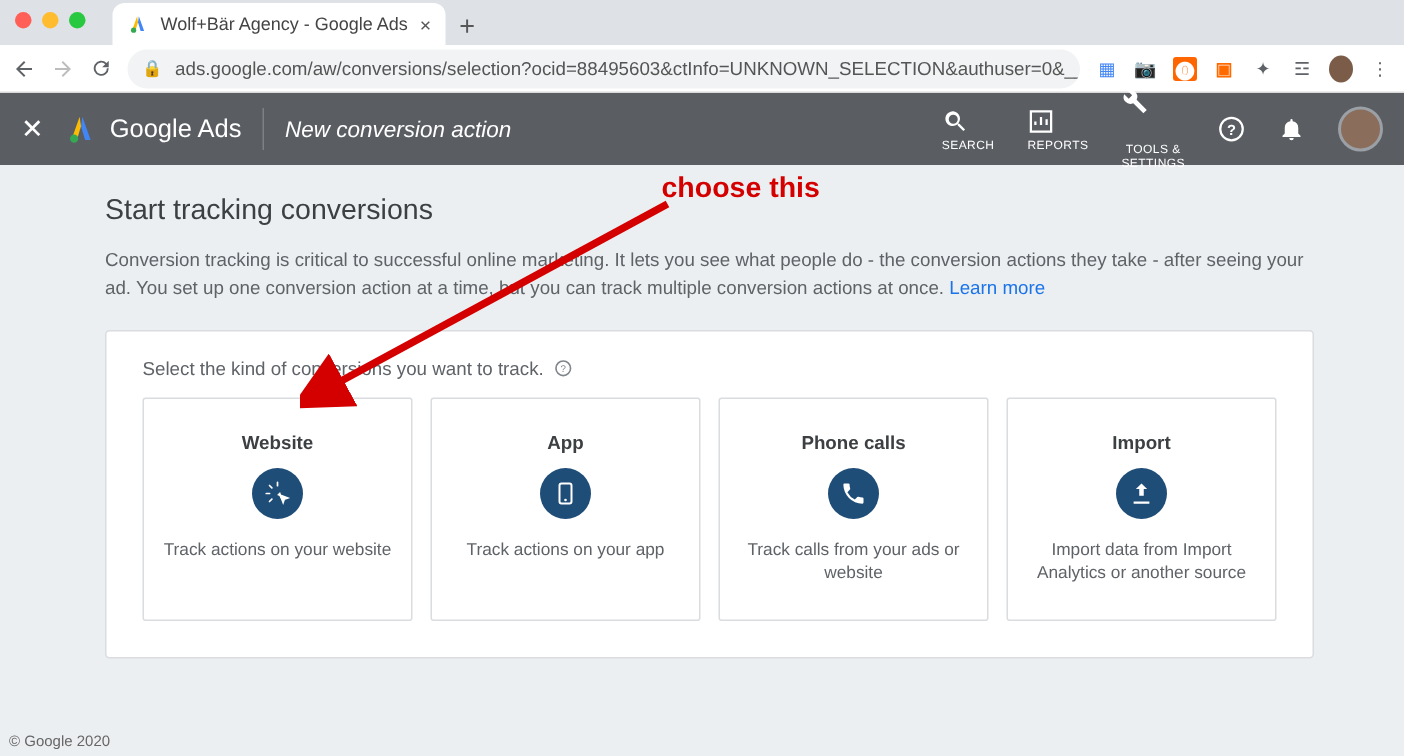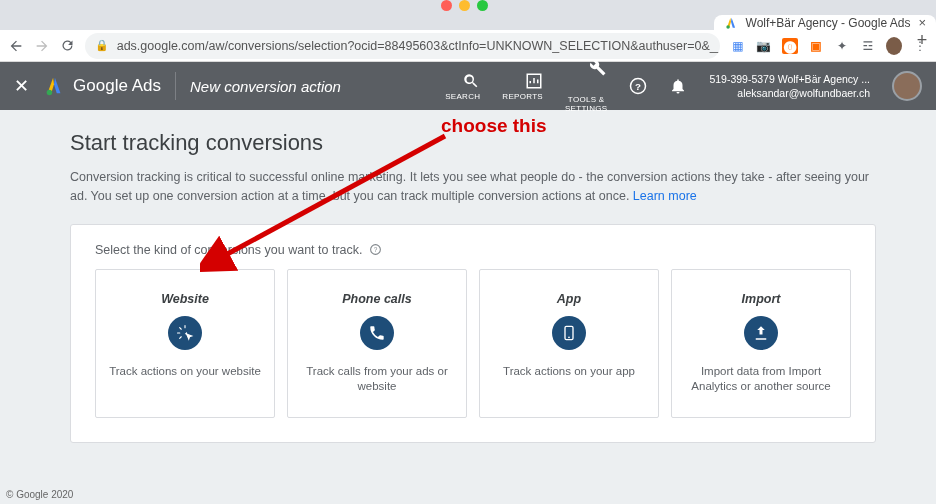--- a/index.html
+++ b/index.html
@@ -1,20 +1,20 @@
 <!DOCTYPE html>
 <html><head>
 <meta charset="utf-8">
 <style>
   * { box-sizing: border-box; margin: 0; padding: 0; font-family: Arial, Roboto, sans-serif; }
   body { background: #eceff1; width: 936px; height: 504px; overflow: hidden; position: relative; }
 
   
   .chrome { background: #fff; }
-  .chrome-top { height: 30px; background: #dee1e6; display: flex; align-items: flex-end; padding-left: 10px; flex-direction: column; }
+  .chrome-top { height: 30px; background: #dee1e6; display: flex; align-items: flex-end; padding-left: 10px; }
   .traffic { display: flex; gap: 7px; align-self: center; margin-right: 18px; padding-bottom: 4px;}
   .dot { width: 11px; height: 11px; border-radius: 50%; }
   .dot.r{background:#ff5f57;} .dot.y{background:#febc2e;} .dot.g{background:#28c840;}
   .tab { background:#fff; height:28px; border-radius:8px 8px 0 0; display:flex; align-items:center; padding:0 10px; gap:8px; font-size:12px; color:#444; min-width:170px; }
   .tab .fav { width:14px;height:14px; }
   .tab .close{ font-size:13px; color:#555; margin-left:auto; }
   .newtab { width:28px; text-align:center; font-size:18px; color:#575757; padding-bottom:2px;}
   .chrome-bar { height:32px; background:#fff; border-bottom:1px solid #d9d9d9; display:flex; align-items:center; padding:0 8px; gap:10px; }
   .nav-icn { color:#5f6368; font-size:15px; display:flex; }
   .nav-icn.dis{color:#b9b9b9;}
@@ -24,35 +24,35 @@
   .ext .ei{width:16px;height:16px;display:flex;align-items:center;justify-content:center;font-size:12px;}
 
   
   .gads-bar { background:#5a5e63; height:48px; display:flex; align-items:center; color:#fff; padding:0 14px; gap:14px; }
   .gads-close{font-size:18px;font-weight:100;}
   .gads-logo{display:flex;align-items:center;gap:8px;}
   .gads-brand{font-size:17px;}
   .vdiv{width:1px;height:28px;background:#7d8085;}
   .gads-title{font-size:15px;font-style:italic;}
   .gads-actions{margin-left:auto;display:flex;align-items:center;gap:22px;}
-  .gact{display:flex;flex-direction:column;align-items:flex-end;gap:2px;font-size:8px;letter-spacing:.3px;}
+  .gact{display:flex;flex-direction:column;align-items:flex-start;gap:2px;font-size:8px;letter-spacing:.3px;}
   .gact svg,.gact .ic{width:18px;height:18px;}
   .acct{font-size:10.5px;text-align:right;line-height:1.35;}
   .avatar{width:30px;height:30px;border-radius:50%;background:#8a6d5a;border:2px solid #9aa0a6;}
 
   
   .page{padding:20px 60px 0 70px;}
-  .h1{font-size:22px;color:#3c4043;font-weight:400;margin-bottom:12px;}
+  .h1{font-size:19px;color:#3c4043;font-weight:400;margin-bottom:12px;}
   .intro{font-size:12.5px;color:#5f6368;line-height:1.5;}
   .intro a{color:#1a73e8;text-decoration:none;}
   .panel{background:#fff;border:1px solid #dadce0;border-radius:3px;margin-top:18px;padding:18px 24px 24px;}
   .sel-lbl{font-size:12.5px;color:#5f6368;display:flex;align-items:center;gap:6px;margin-bottom:12px;}
   .cards{display:flex;gap:12px;}
   .card{flex:1;border:1px solid #dadce0;border-radius:2px;text-align:center;padding:22px 12px;cursor:pointer;}
-  .card .ttl{font-size:12.5px;font-weight:600;color:#3c4043;margin-bottom:10px;font-style:italic;}
+  .card .ttl{font-size:12.5px;font-weight:600;color:#3c4043;margin-bottom:10px;}
   .card .circ{width:34px;height:34px;border-radius:50%;background:#1e4d78;margin:0 auto 14px;display:flex;align-items:center;justify-content:center;}
   .card .desc{font-size:11.5px;color:#5f6368;line-height:1.35;}
 
   
   .anno{position:absolute;color:#d40000;font-weight:700;font-size:19px;pointer-events:none;}
   .arrow{position:absolute;pointer-events:none;}
 
   .foot{position:absolute;bottom:4px;left:6px;font-size:10px;color:#666;}
 </style>
 </head>
@@ -146,24 +146,20 @@
       <span style="white-space:pre;text-align:center;margin-top:16px;">TOOLS &amp;
 SETTINGS</span>
     </div>
     <svg width="18" height="18" viewBox="0 0 24 24" fill="#fff">
         <circle cx="12" cy="12" r="10" fill="none" stroke="#fff" stroke-width="2"></circle>
         <text x="12" y="17" text-anchor="middle" font-size="13" fill="#fff" font-weight="bold">?</text>
       </svg>
     <svg width="18" height="18" viewBox="0 0 24 24" fill="#fff">
         <path d="M12 22a2 2 0 0 0 2-2h-4a2 2 0 0 0 2 2zm6-6V11a6 6 0 0 0-5-5.9V4a1 1 0 0 0-2 0v1.1A6 6 0 0 0 6 11v5l-2 2v1h16v-1z"></path>
       </svg>
-    <div class="acct">
-      <div>519-399-5379 Wolf+Bär Agency ...</div>
-      <div>aleksandar@wolfundbaer.ch</div>
-    </div>
     <div class="avatar"></div>
   </div>
 </div>
 
 <div class="page">
   <div class="h1">Start tracking conversions</div>
   <div class="intro">
     <span>Conversion tracking is critical to successful online marketing. It lets you see what people do - the conversion actions they take - after seeing your ad. You set up one conversion action at a time, but you can track multiple conversion actions at once.  </span>
     <a href="#">Learn more</a>
   </div>
@@ -181,37 +177,37 @@
         <div class="ttl">Website</div>
         <div class="circ">
             <svg width="18" height="18" viewBox="0 0 24 24" fill="#fff">
               <path d="M12 2v3M4.9 4.9l2.1 2.1M2 12h3M4.9 19.1l2.1-2.1M13 13l8 3-3 1-1 3-3-8z" stroke="#fff" stroke-width="1.5" stroke-linecap="round" fill="none"></path>
               <path d="M13 13l8 3-3 1-1 3z" fill="#fff"></path>
             </svg>
           </div>
         <div class="desc">Track actions on your website</div>
       </div>
       <div class="card">
-        <div class="ttl">Phone calls</div>
-        <div class="circ">
-            <svg width="18" height="18" viewBox="0 0 24 24" fill="#fff">
-              <path d="M6.6 10.8a15 15 0 0 0 6.6 6.6l2.2-2.2a1 1 0 0 1 1-.25 11 11 0 0 0 3.5.56 1 1 0 0 1 1 1V20a1 1 0 0 1-1 1A17 17 0 0 1 3 4a1 1 0 0 1 1-1h3.5a1 1 0 0 1 1 1 11 11 0 0 0 .56 3.5 1 1 0 0 1-.25 1z"></path>
-            </svg>
-          </div>
-        <div class="desc">Track calls from your ads or website</div>
-      </div>
-      <div class="card">
         <div class="ttl">App</div>
         <div class="circ">
             <svg width="16" height="18" viewBox="0 0 24 24" fill="#fff">
               <rect x="6" y="2" width="12" height="20" rx="2" fill="none" stroke="#fff" stroke-width="2"></rect>
               <circle cx="12" cy="18.5" r="1.3" fill="#fff"></circle>
             </svg>
           </div>
         <div class="desc">Track actions on your app</div>
+      </div>
+      <div class="card">
+        <div class="ttl">Phone calls</div>
+        <div class="circ">
+            <svg width="18" height="18" viewBox="0 0 24 24" fill="#fff">
+              <path d="M6.6 10.8a15 15 0 0 0 6.6 6.6l2.2-2.2a1 1 0 0 1 1-.25 11 11 0 0 0 3.5.56 1 1 0 0 1 1 1V20a1 1 0 0 1-1 1A17 17 0 0 1 3 4a1 1 0 0 1 1-1h3.5a1 1 0 0 1 1 1 11 11 0 0 0 .56 3.5 1 1 0 0 1-.25 1z"></path>
+            </svg>
+          </div>
+        <div class="desc">Track calls from your ads or website</div>
       </div>
       <div class="card">
         <div class="ttl">Import</div>
         <div class="circ">
             <svg width="18" height="18" viewBox="0 0 24 24" fill="#fff">
               <path d="M12 3l5 5h-3v6h-4V8H7zM5 19h14v2H5z"></path>
             </svg>
           </div>
         <div class="desc">Import data from Import Analytics or another source</div>
       </div>

